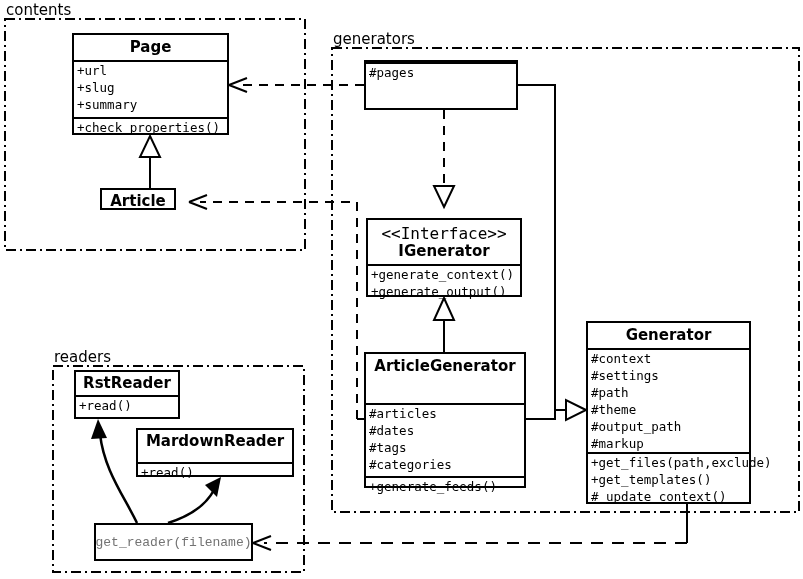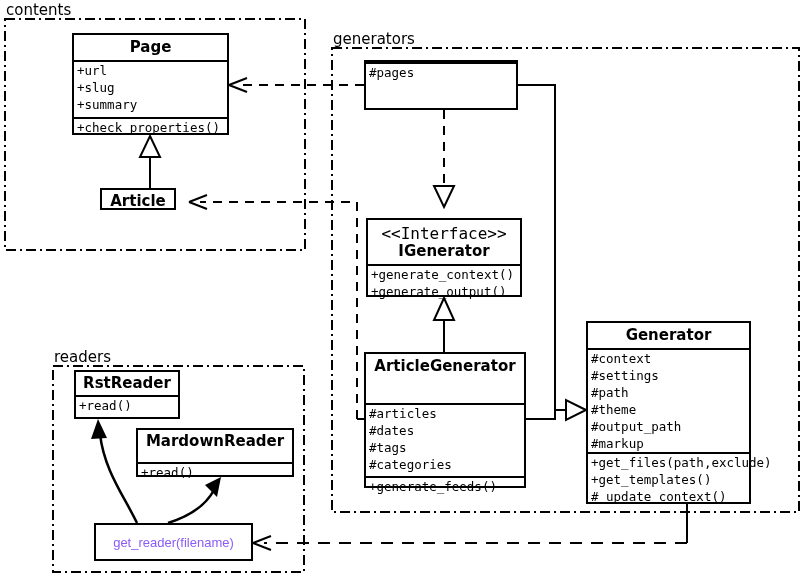--- a/index.html
+++ b/index.html
@@ -79,23 +79,23 @@
     position: absolute;
     box-sizing: border-box;
     border: 2px solid #000;
     background: #fff;
     display: flex;
     align-items: center;
     justify-content: center;
     z-index: 5;
   }
   .plain-box-label {
-    font-family: Liberation Sans, sans-serif;
+    font-family: Liberation Mono, monospace;
     font-size: 13px;
-    color: #8b5cf6;
+    color: #737373;
     white-space: nowrap;
   }
 </style>
 </head>
 <body>
 
 <div id="canvas">
 
   <svg id="svg-layer" viewBox="0 0 803 579" xmlns="http://www.w3.org/2000/svg">
     <defs>

